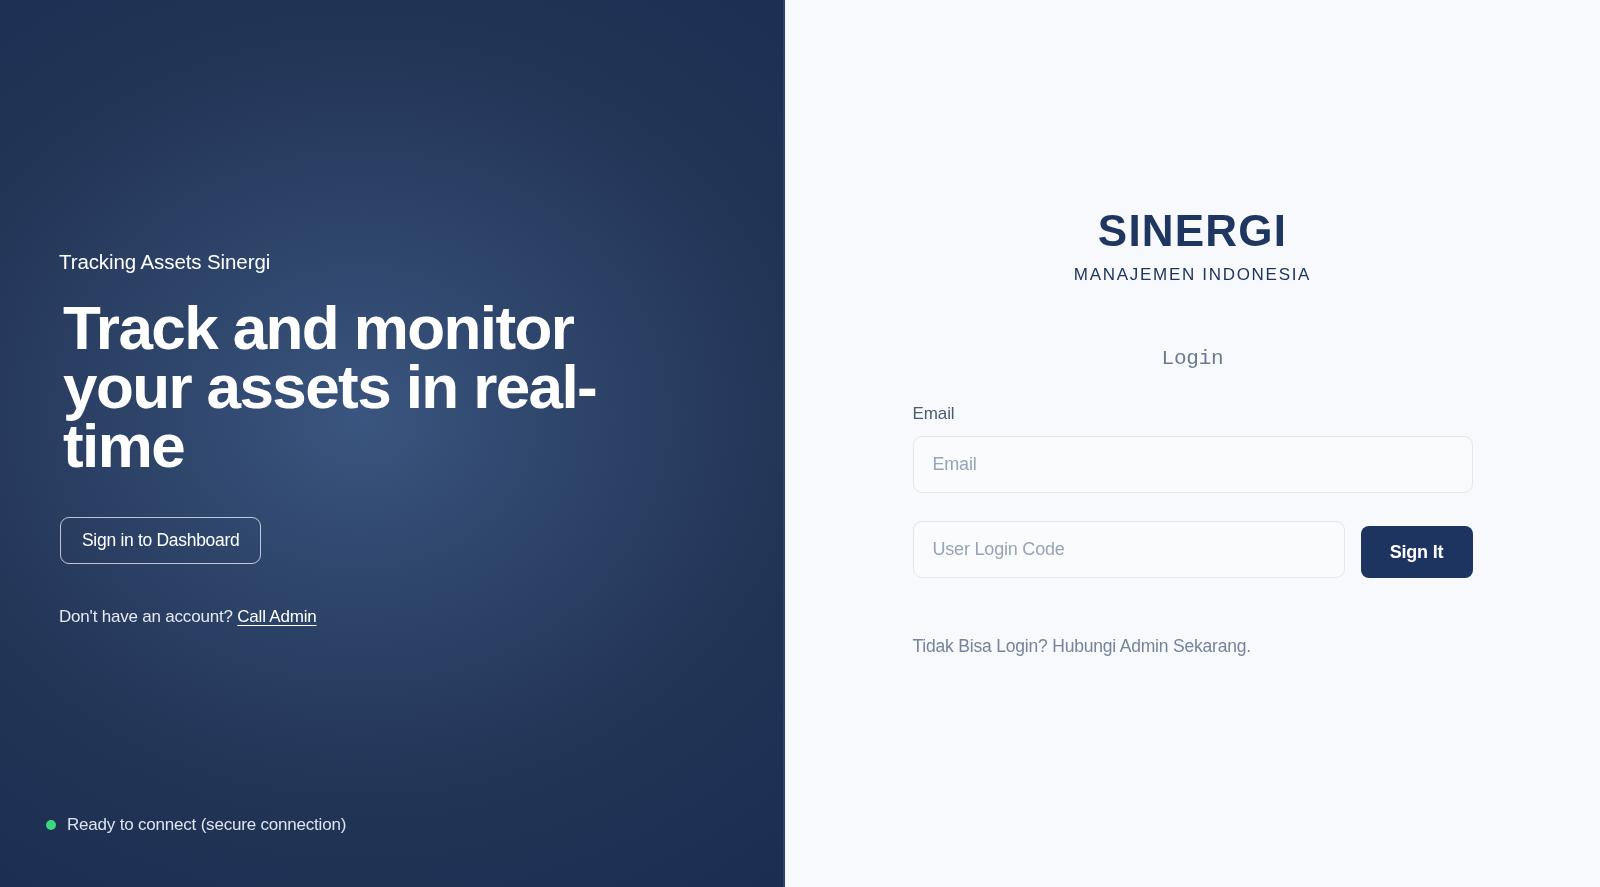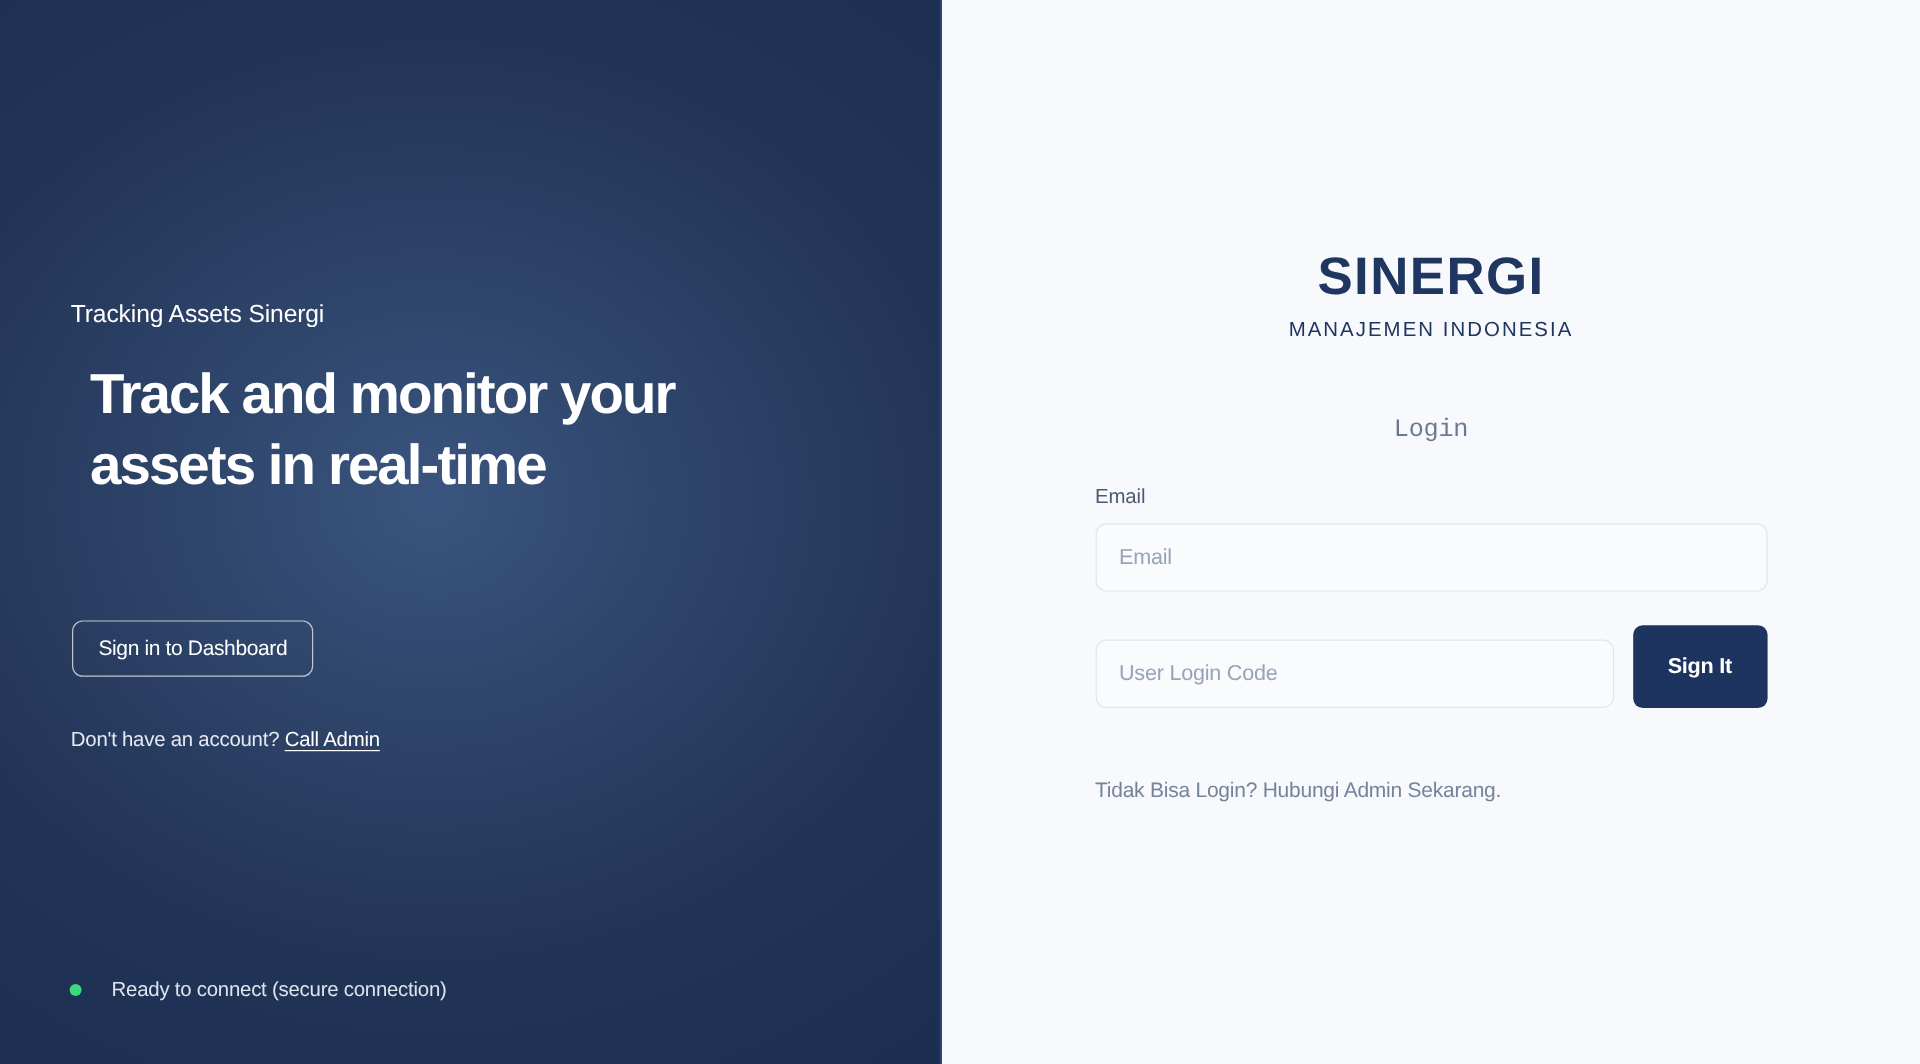--- a/index.html
+++ b/index.html
@@ -55,23 +55,23 @@
     font-size: 20.5px;
     font-weight: 400;
     letter-spacing: -0.1px;
     color: #ffffff;
     white-space: nowrap;
   }
 
   .hero-title {
     position: absolute;
     top: 298px;
-    left: 16px;
+    left: 4px;
     width: 540px;
-    font-size: 47px;
+    font-size: 62px;
     line-height: 59px;
     font-weight: 700;
     letter-spacing: -1.6px;
     color: #ffffff;
   }
 
   .hero-cta {
     position: absolute;
     top: 517px;
     left: 1px;
@@ -105,25 +105,25 @@
 
   .hero-account .link {
     color: #ffffff;
     text-decoration: underline;
     text-underline-offset: 3px;
     cursor: pointer;
   }
 
   .hero-status {
     position: absolute;
-    left: 58px;
+    left: 46px;
     top: 815px;
     display: flex;
     align-items: center;
-    gap: 25px;
+    gap: 11px;
     text-align: center;
   }
 
   .status-dot {
     width: 10px;
     height: 10px;
     border-radius: 50%;
     background: #3ad97c;
     flex: 0 0 10px;
   }
@@ -218,21 +218,21 @@
   .code-row {
     display: flex;
     align-items: flex-end;
     gap: 16px;
   }
 
   .code-row .text-input { flex: 1 1 auto; }
 
   .sign-btn {
     flex: 0 0 112px;
-    height: 69px;
+    height: 52px;
     border: none;
     border-radius: 8px;
     background: #1d3460;
     color: #ffffff;
     font-family: "Liberation Sans", sans-serif;
     font-size: 18px;
     font-weight: 700;
     letter-spacing: -0.2px;
     cursor: pointer;
   }

